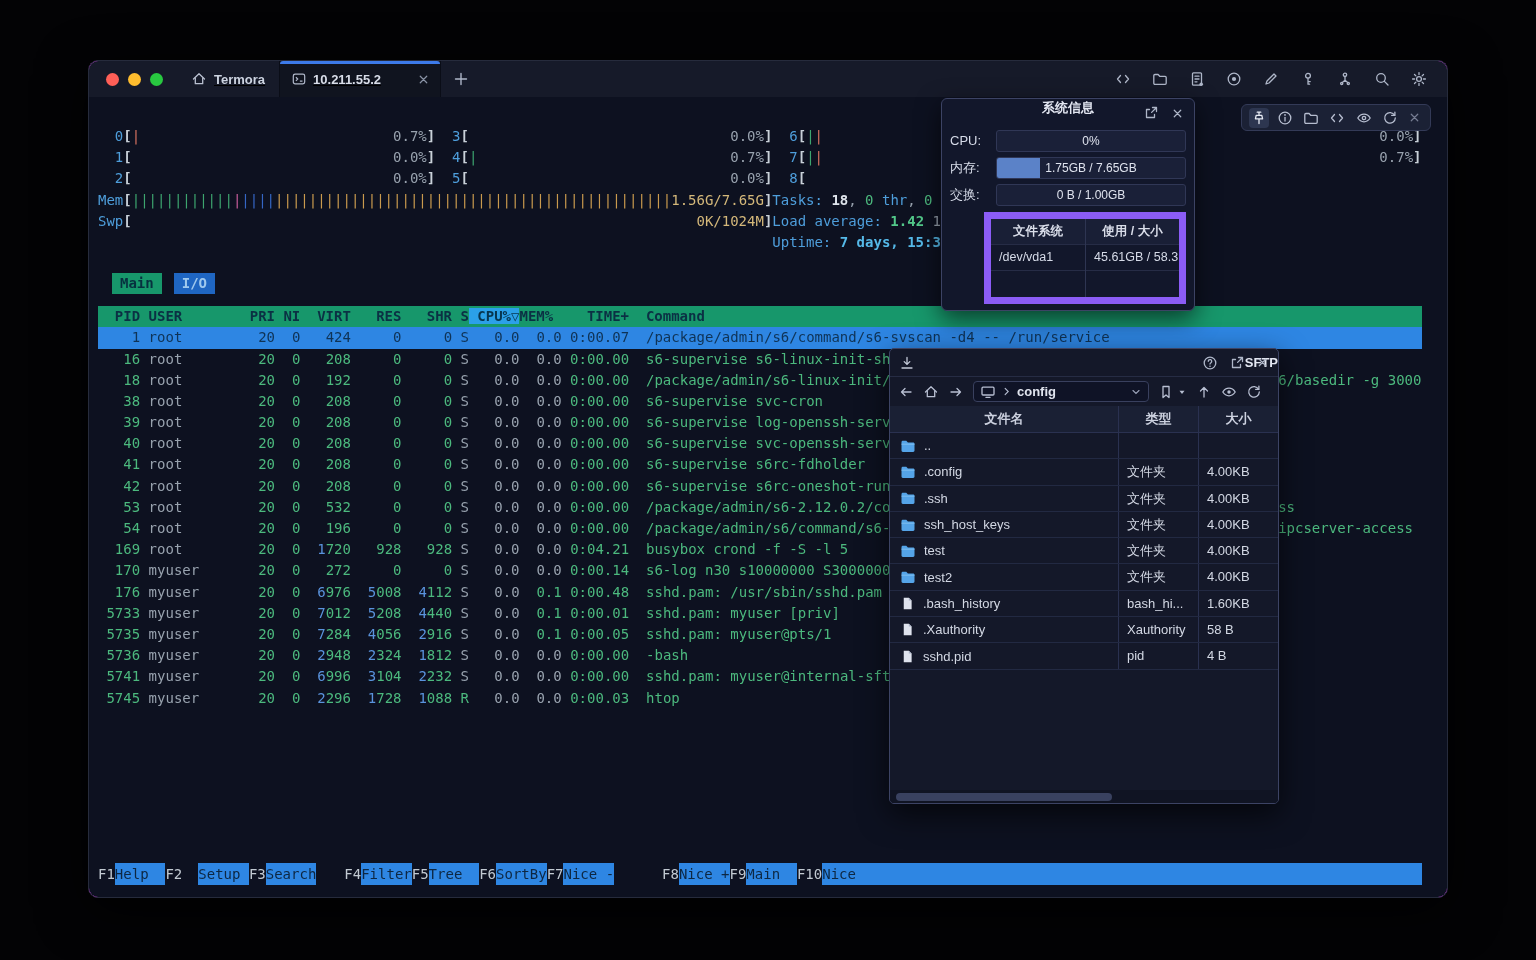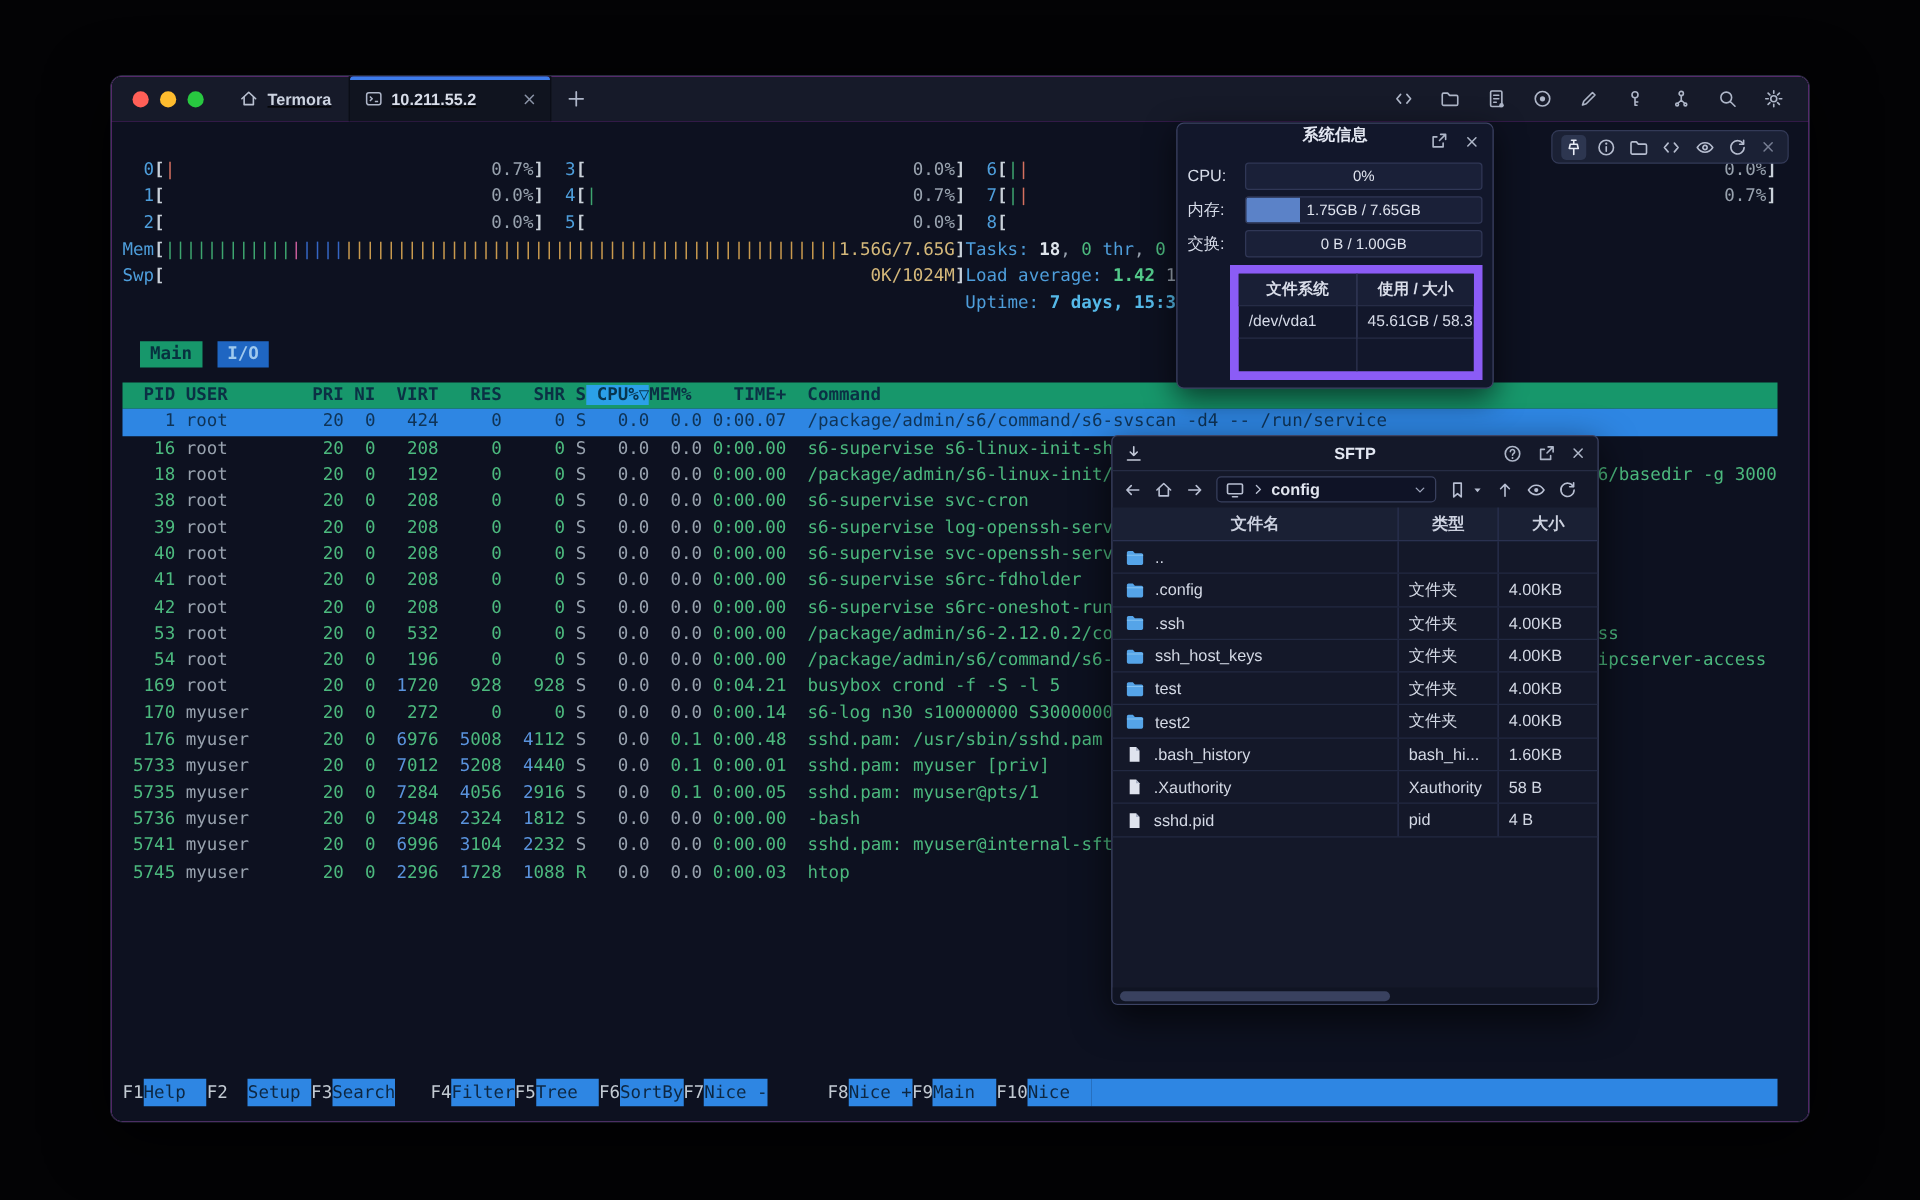--- a/index.html
+++ b/index.html
@@ -57,21 +57,21 @@
   .fsrow div+div{border-left:1px solid #2e3552;text-align:left}
   .fsrow.h div+div{text-align:center}
   .fscoldiv{position:absolute;left:50%;top:0;bottom:0;width:1px;background:#2e3552;}
   
   .minibar{position:absolute;left:1152px;top:43px;width:190px;height:27px;background:#1b2135;border:1px solid #333a57;border-radius:6px;display:flex;align-items:center;justify-content:space-around;padding:0 4px;box-sizing:border-box;color:#b6bdcf;}
   .minibar .ic{display:flex;padding:2px;border-radius:4px;cursor:pointer}
   .minibar .ic.active{background:#2d3650;color:#e8ecf5}
   .minibar .ic.dim{color:#767d92}
   
   .sftp{position:absolute;left:800px;top:287px;width:390px;height:456px;background:#141829;border:1px solid #3c4364;border-radius:5px;box-shadow:0 10px 30px rgba(0,0,0,.65);box-sizing:border-box;color:#d3d8e4;font-size:13px;overflow:hidden;}
-  .sftp .ptitle{position:relative;height:27px;display:flex;align-items:center;justify-content:center;font-weight:700;color:#e3e7f2;border-bottom:1px solid #262c44;}
+  .sftp .ptitle{position:relative;height:27px;display:flex;align-items:center;justify-content:flex-end;font-weight:700;color:#e3e7f2;border-bottom:1px solid #262c44;}
   .sftp .dl{position:absolute;left:9px;top:0;height:27px;display:flex;align-items:center;color:#c3c9d8;}
   .sftp .ptitle .picons{position:absolute;right:9px;top:0;height:27px;display:flex;align-items:center;gap:11px;color:#aeb6c8;}
   .stoolbar{height:29px;display:flex;align-items:center;padding:0 8px;gap:9px;color:#b8bfd2;}
   .pathbox{display:flex;align-items:center;gap:5px;width:176px;height:21px;background:#0f1326;border:1px solid #39405e;border-radius:4px;padding:0 6px;box-sizing:border-box;}
   .pathbox .pname{font-weight:700;color:#e0e4ee;font-size:13px;}
   .pathbox .chev{margin-left:auto;display:flex;color:#9aa2b8}
   .bmgroup{display:flex;align-items:center;gap:3px;}
   .ftable-h{display:grid;grid-template-columns:228px 80px 80px;height:26px;line-height:26px;background:#1a2034;border-bottom:1px solid #2a3150;font-weight:700;color:#ccd1df;text-align:center;}
   .ftable-h div+div{border-left:1px solid #2a3150;}
   .frow{display:grid;grid-template-columns:228px 80px 80px;height:25.3px;border-bottom:1px solid #222942;align-items:center;}

